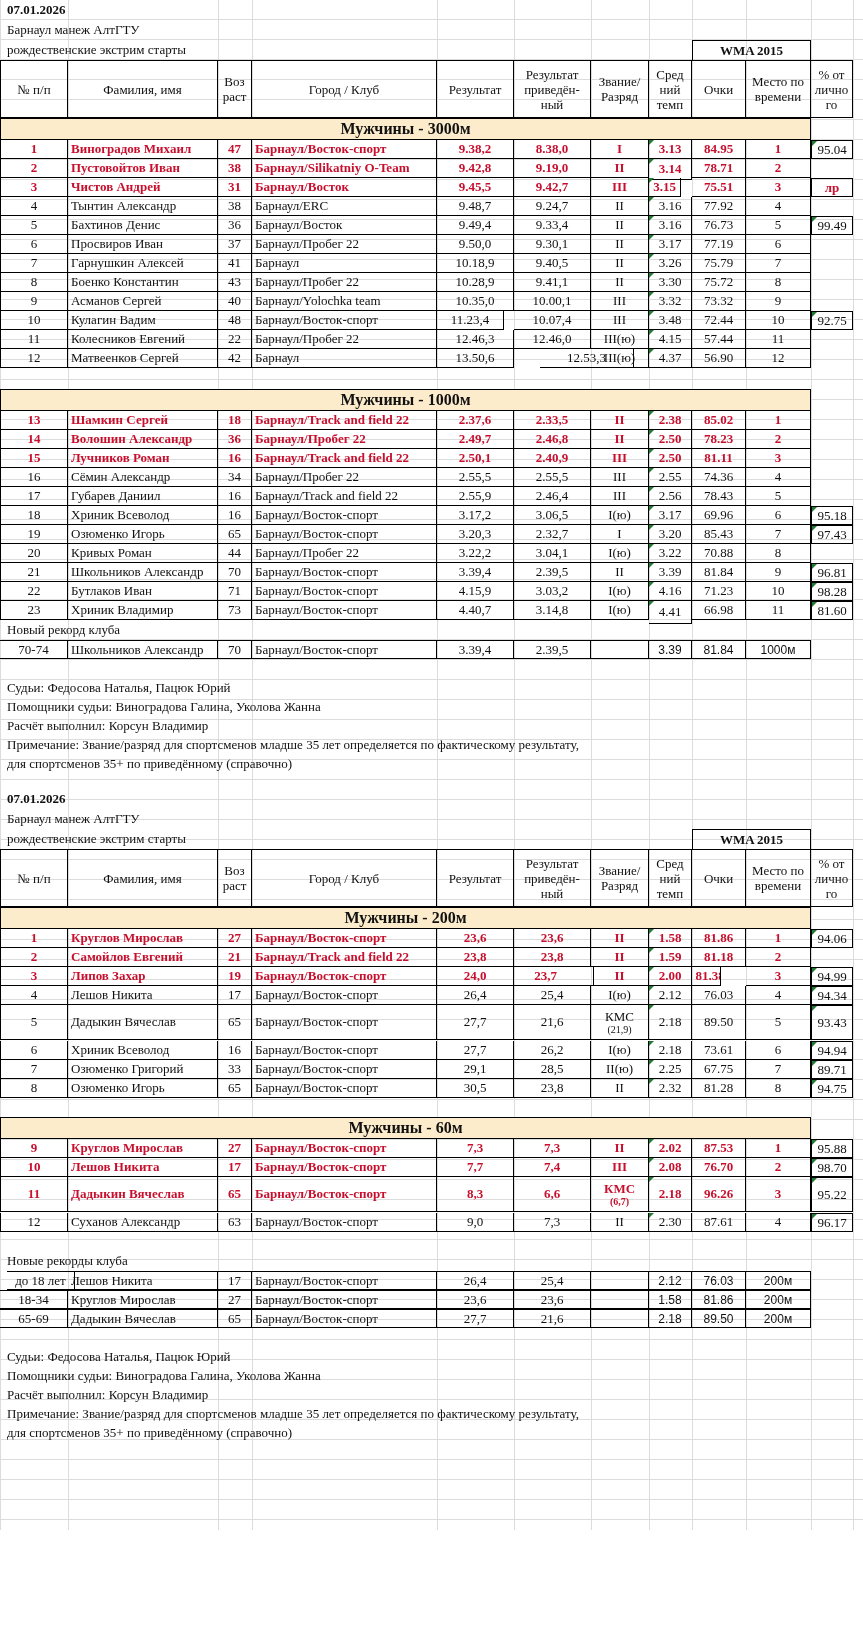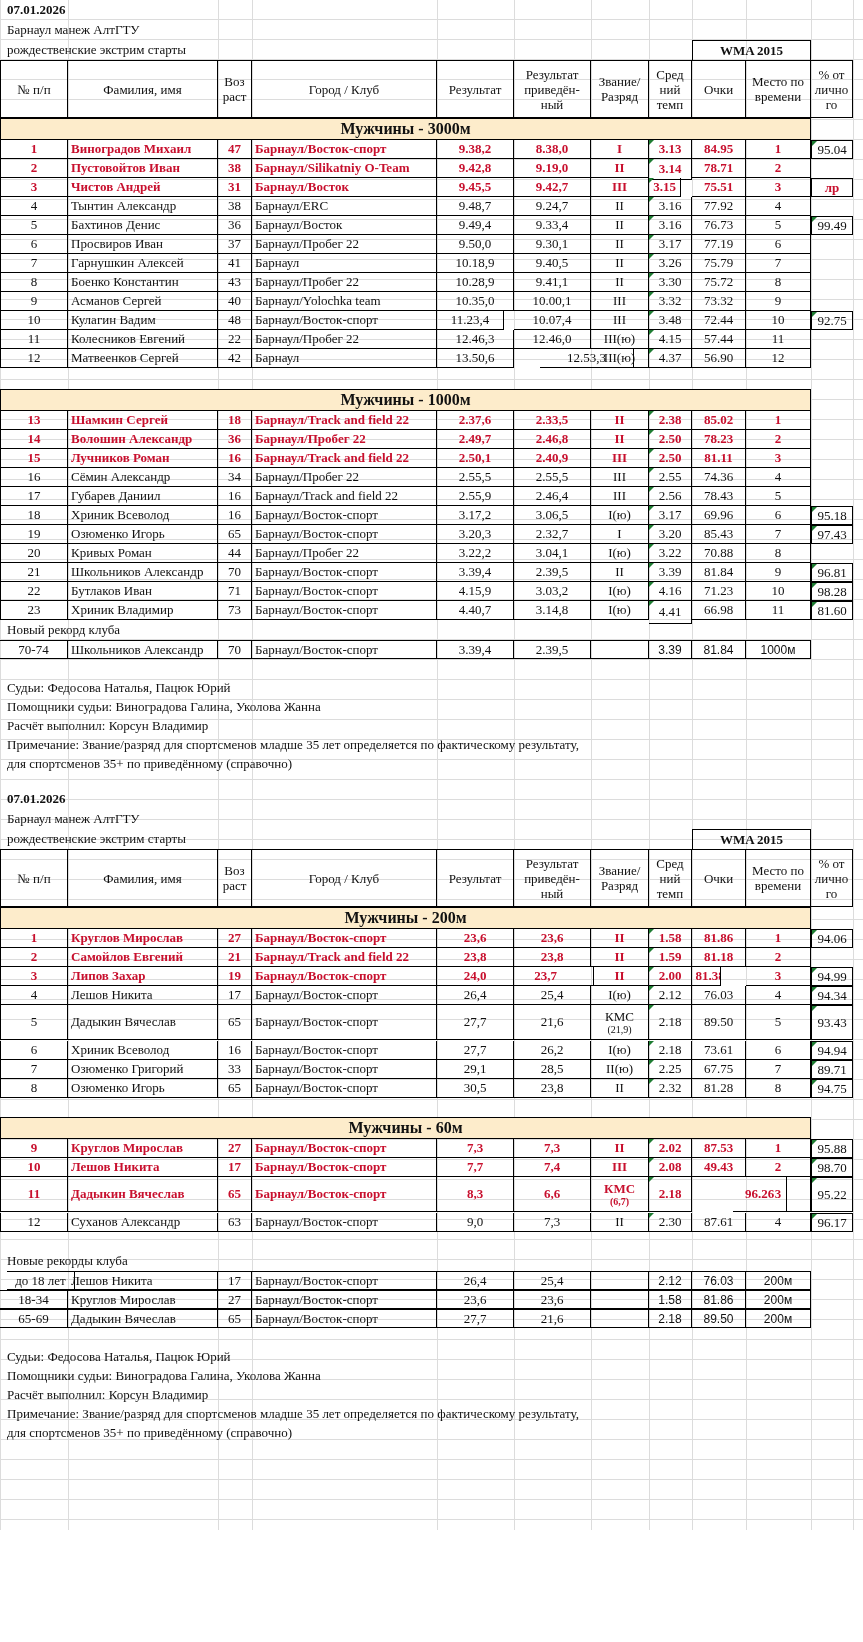--- a/index.html
+++ b/index.html
@@ -532,37 +532,37 @@
     </div>
     <div class="row" style="top: 1158px; height: 19px;">
       <div class="c ctr bb br bl red" style="left: 0px; width: 68px; height: 19px;">10</div>
       <div class="c lft bb br red" style="left: 68px; width: 150px; height: 19px;">Лешов Никита</div>
       <div class="c ctr bb br red" style="left: 218px; width: 34px; height: 19px;">17</div>
       <div class="c lft bb br red" style="left: 252px; width: 185px; height: 19px;">Барнаул/Восток-спорт</div>
       <div class="c ctr bb br red" style="left: 437px; width: 77px; height: 19px;">7,7</div>
       <div class="c ctr bb br red" style="left: 514px; width: 77px; height: 19px;">7,4</div>
       <div class="c ctr bb br red" style="left: 591px; width: 58px; height: 19px;">III</div>
       <div class="c ctr bb br red tri" style="left: 649px; width: 43px; height: 19px;">2.08</div>
-      <div class="c ctr bb br red" style="left: 692px; width: 54px; height: 19px;">49.43</div>
+      <div class="c ctr bb br red" style="left: 692px; width: 54px; height: 19px;">76.70</div>
       <div class="c ctr bb br red" style="left: 746px; width: 65px; height: 19px;">2</div>
       <div class="c ctr b tri" style="left: 811px; width: 42px; height: 19px;">98.70</div>
     </div>
     <div class="row" style="top: 1177px; height: 35px;">
       <div class="c ctr bb br bl red" style="left: 0px; width: 68px; height: 35px;">11</div>
       <div class="c lft bb br red" style="left: 68px; width: 150px; height: 35px;">Дадыкин Вячеслав</div>
       <div class="c ctr bb br red" style="left: 218px; width: 34px; height: 35px;">65</div>
       <div class="c lft bb br red" style="left: 252px; width: 185px; height: 35px;">Барнаул/Восток-спорт</div>
       <div class="c ctr bb br red" style="left: 437px; width: 77px; height: 35px;">8,3</div>
       <div class="c ctr bb br red" style="left: 514px; width: 77px; height: 35px;">6,6</div>
       <div class="c ctr bb br red stack" style="left: 591px; width: 58px; height: 35px;">
         <span>КМС</span>
         <span class="small">(6,7)</span>
       </div>
       <div class="c ctr bb br red tri" style="left: 649px; width: 43px; height: 35px;">2.18</div>
-      <div class="c ctr bb br red" style="left: 733px; width: 54px; height: 35px;">96.26</div>
+      <div class="c ctr bb br red" style="left: 692px; width: 54px; height: 35px;">96.26</div>
       <div class="c ctr bb br red" style="left: 746px; width: 65px; height: 35px;">3</div>
       <div class="c ctr b tri" style="left: 811px; width: 42px; height: 35px;">95.22</div>
     </div>
     <div class="row" style="top: 1213px; height: 19px;">
       <div class="c ctr bb br bl" style="left: 0px; width: 68px; height: 19px;">12</div>
       <div class="c lft bb br" style="left: 68px; width: 150px; height: 19px;">Суханов Александр</div>
       <div class="c ctr bb br" style="left: 218px; width: 34px; height: 19px;">63</div>
       <div class="c lft bb br" style="left: 252px; width: 185px; height: 19px;">Барнаул/Восток-спорт</div>
       <div class="c ctr bb br" style="left: 437px; width: 77px; height: 19px;">9,0</div>
       <div class="c ctr bb br" style="left: 514px; width: 77px; height: 19px;">7,3</div>

